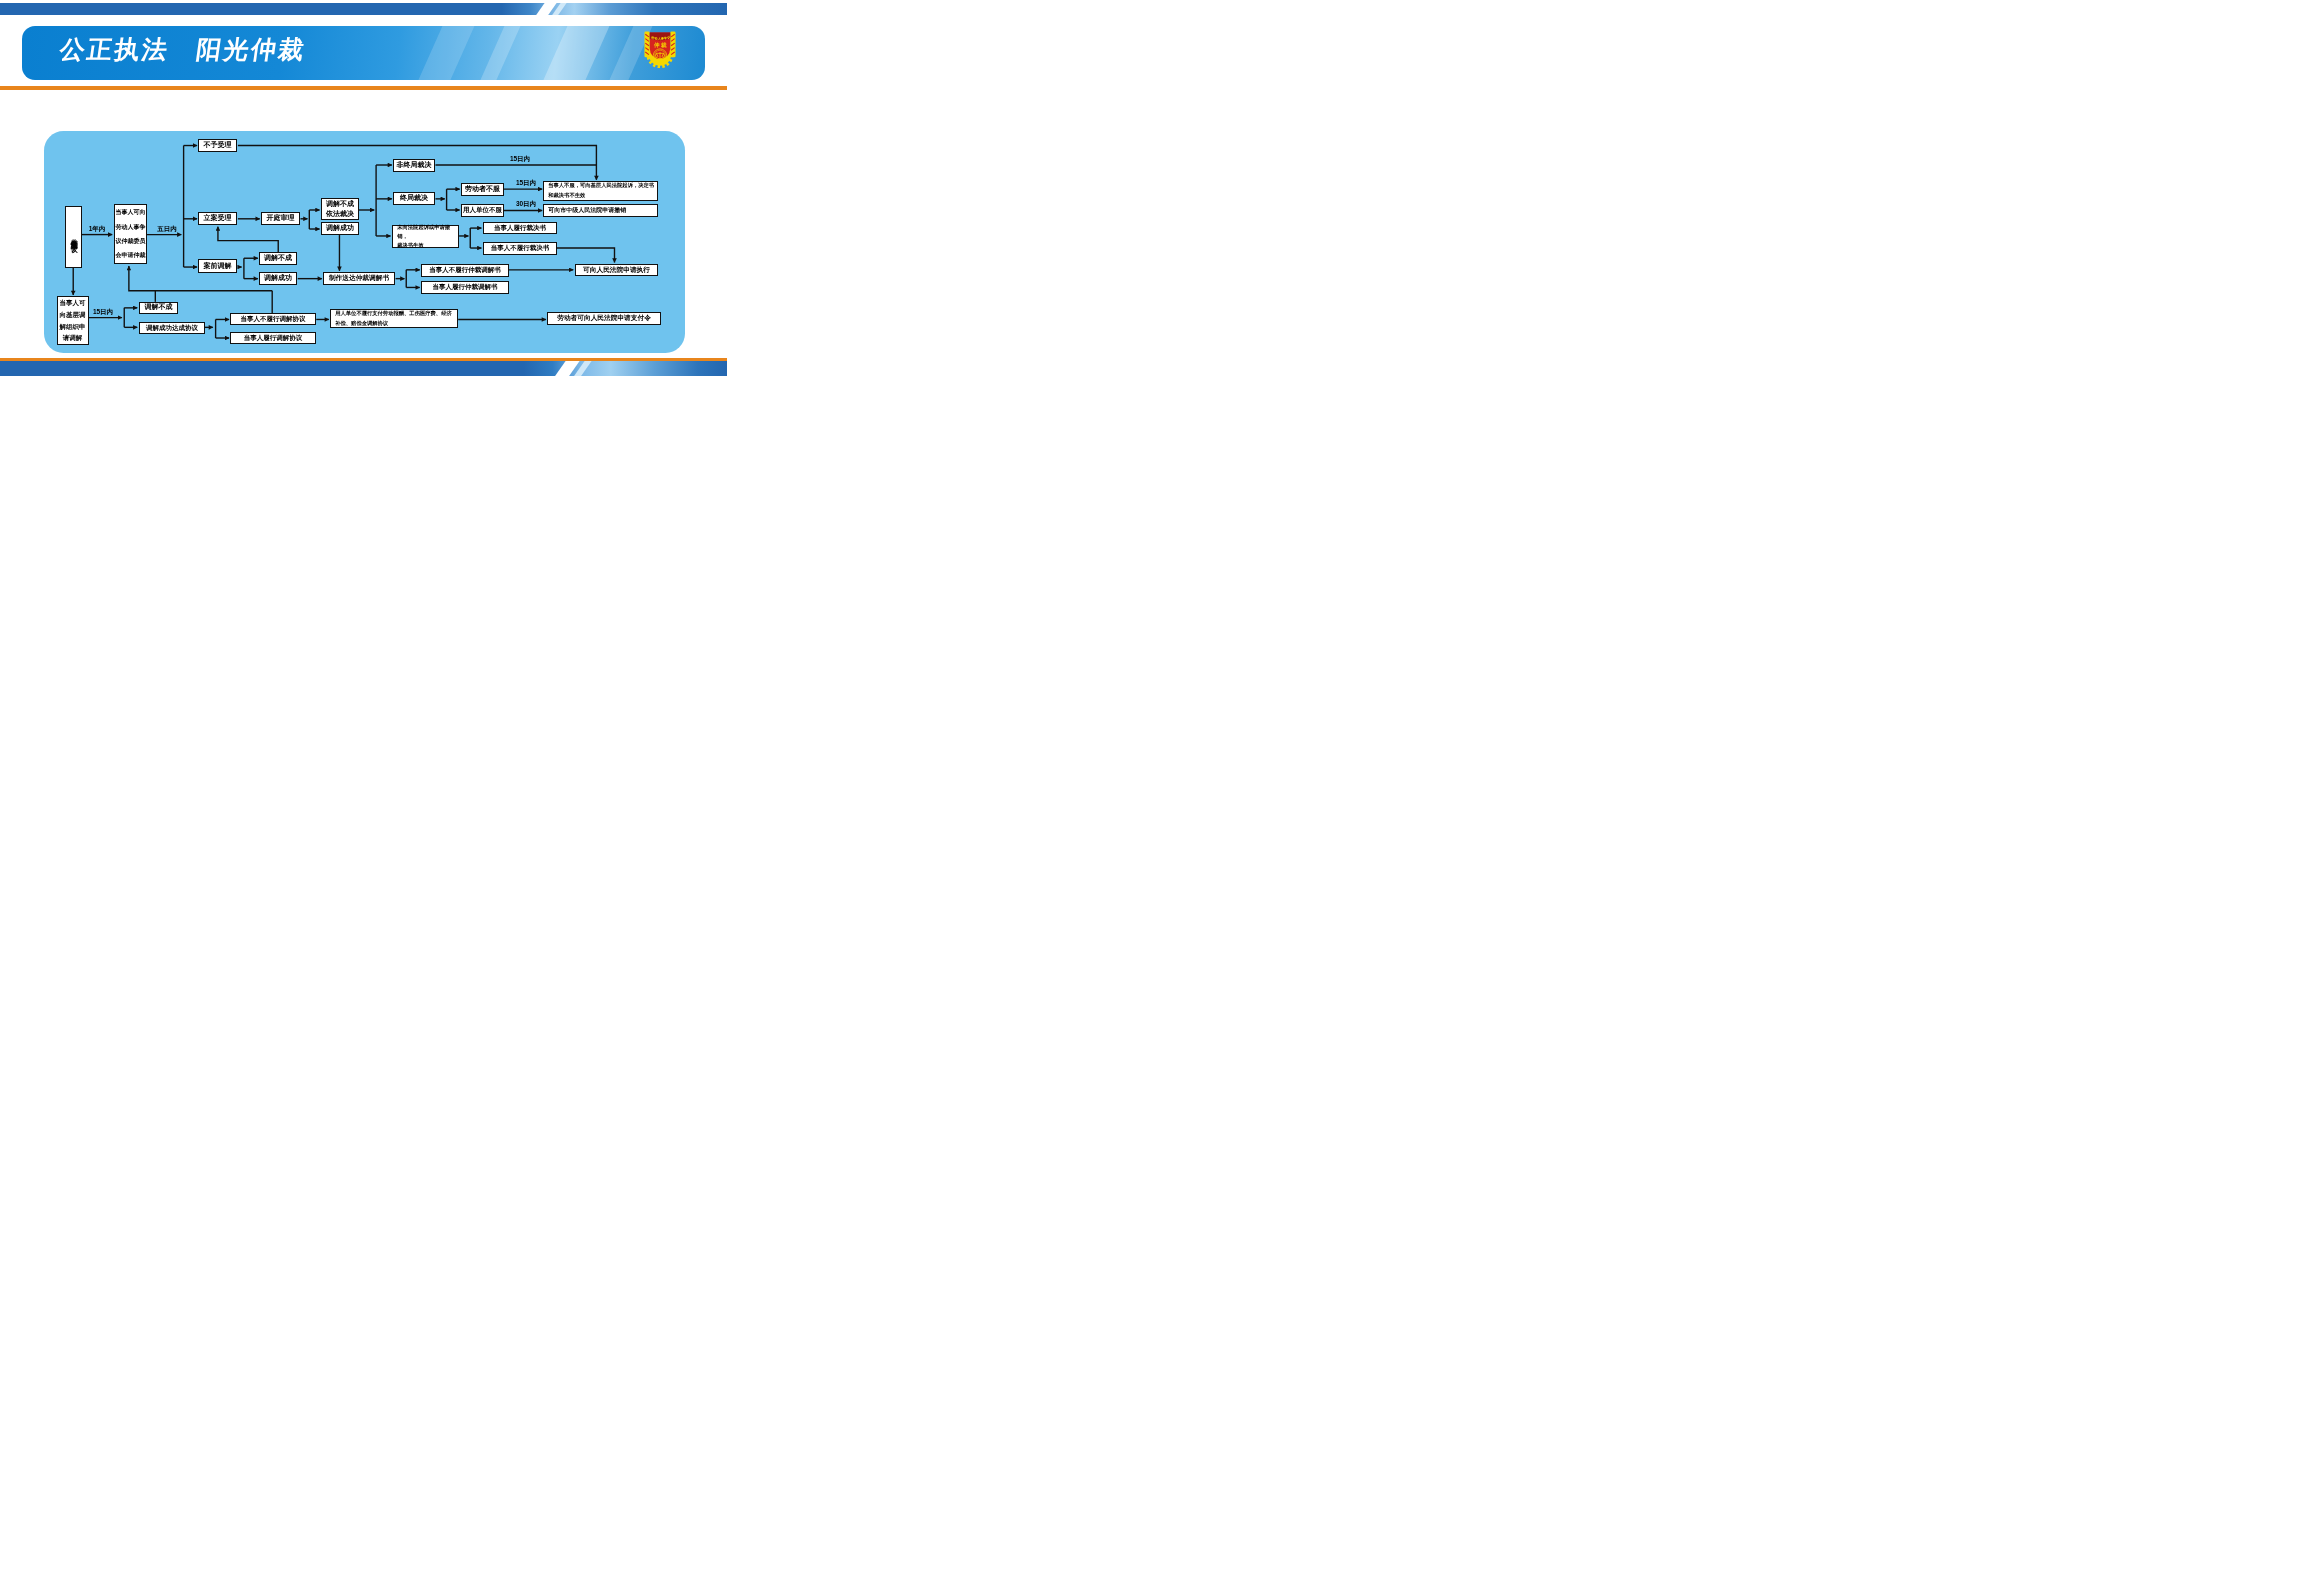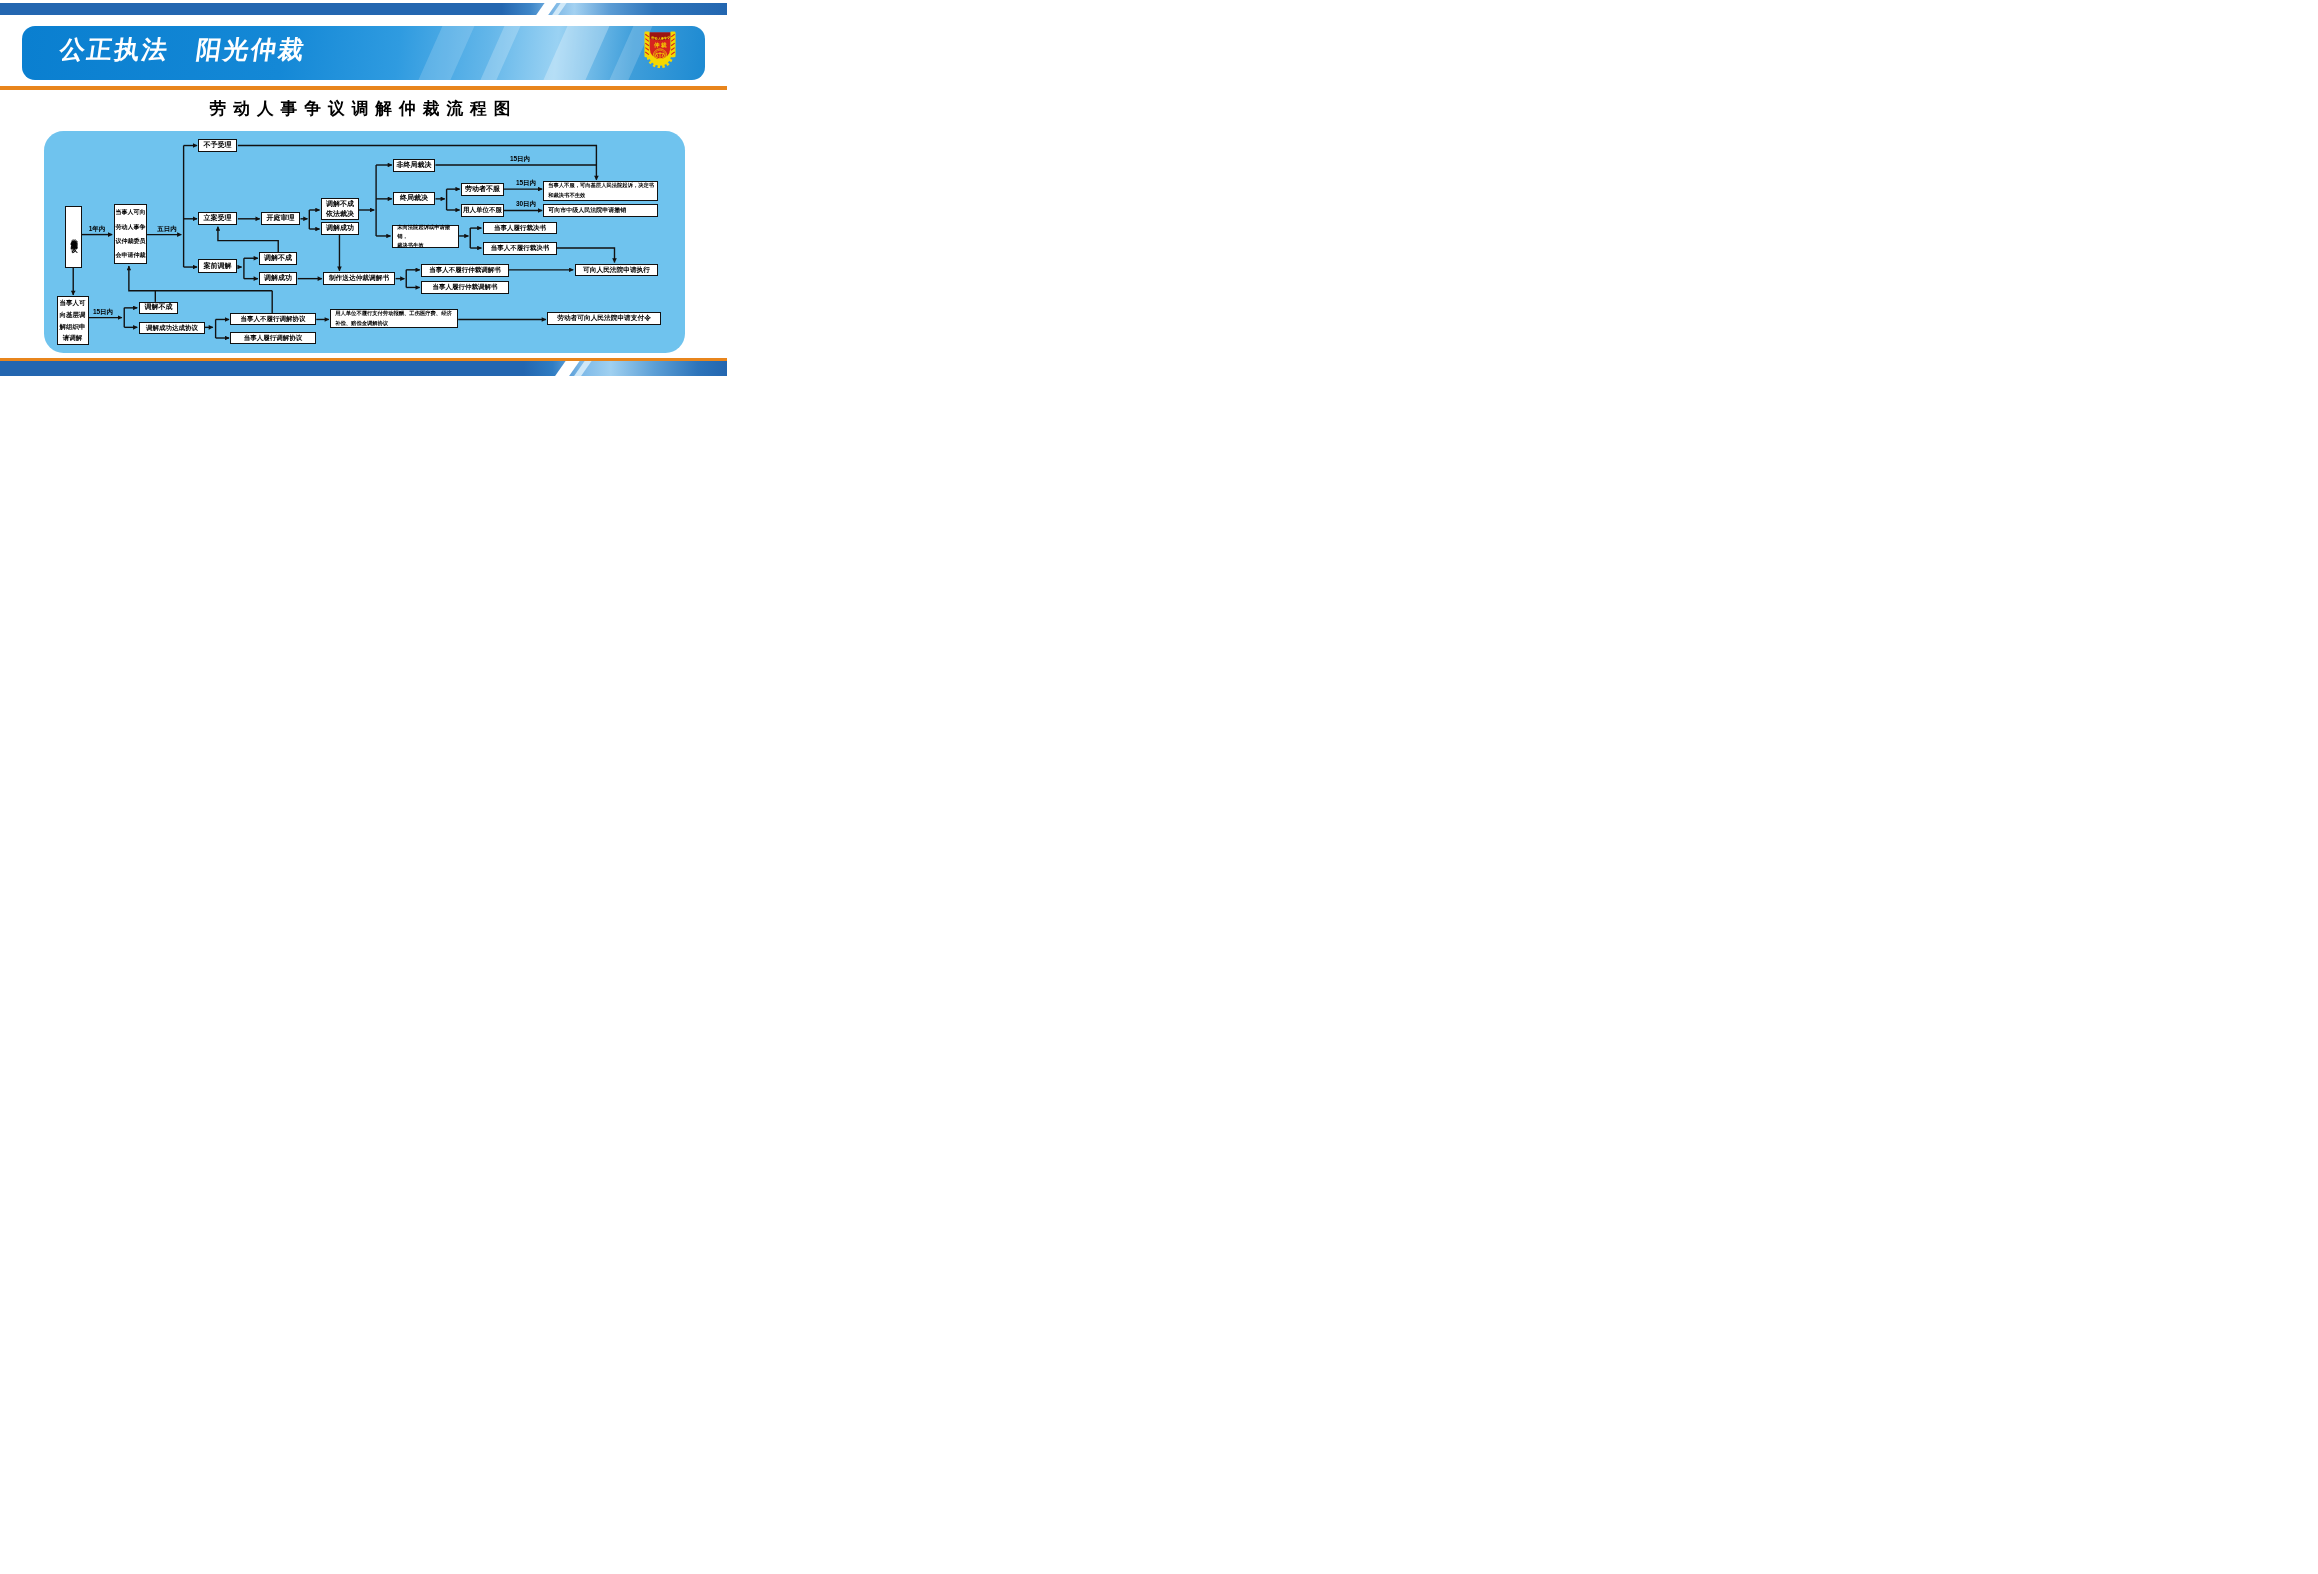--- a/index.html
+++ b/index.html
@@ -76,21 +76,20 @@
       <text x="40" y="43" text-anchor="middle" font-size="12.5" font-weight="bold" fill="#f5d800" letter-spacing="3">仲裁</text>
       <circle cx="38" cy="62" r="15" fill="none" stroke="#f5d800" stroke-width="1.6"></circle>
       <circle cx="38" cy="62" r="12" fill="none" stroke="#f5d800" stroke-width="1.1"></circle>
       <path d="M38,54 V68 M30,57 H46 M30,57 L26.5,64.5 M30,57 L33.5,64.5 M46,57 L42.5,64.5 M46,57 L49.5,64.5" stroke="#f5d800" stroke-width="1.7" fill="none"></path>
       <path d="M26.5,64.5 a3.6,3 0 0 0 7,0 Z M42.5,64.5 a3.6,3 0 0 0 7,0 Z M33,68 h10 l2.5,3.5 h-15 Z" fill="#f5d800"></path>
     </svg>
   </div>
 
   <div class="rule top"></div>
 
-  <h1 class="title">劳动人事争议调解仲裁流程图</h1>
 
   <div class="panel">
 
     <svg class="edges" width="641" height="222" viewBox="0 0 1382 478">
       <defs>
         <marker id="ah" viewBox="0 0 10 10" refX="9" refY="5" markerWidth="11" markerHeight="10" markerUnits="userSpaceOnUse" orient="auto-start-reverse">
           <path d="M0,0 L10,5 L0,10 Z" fill="#111"></path>
         </marker>
       </defs>
       <g stroke="#111" stroke-width="3" fill="none">

